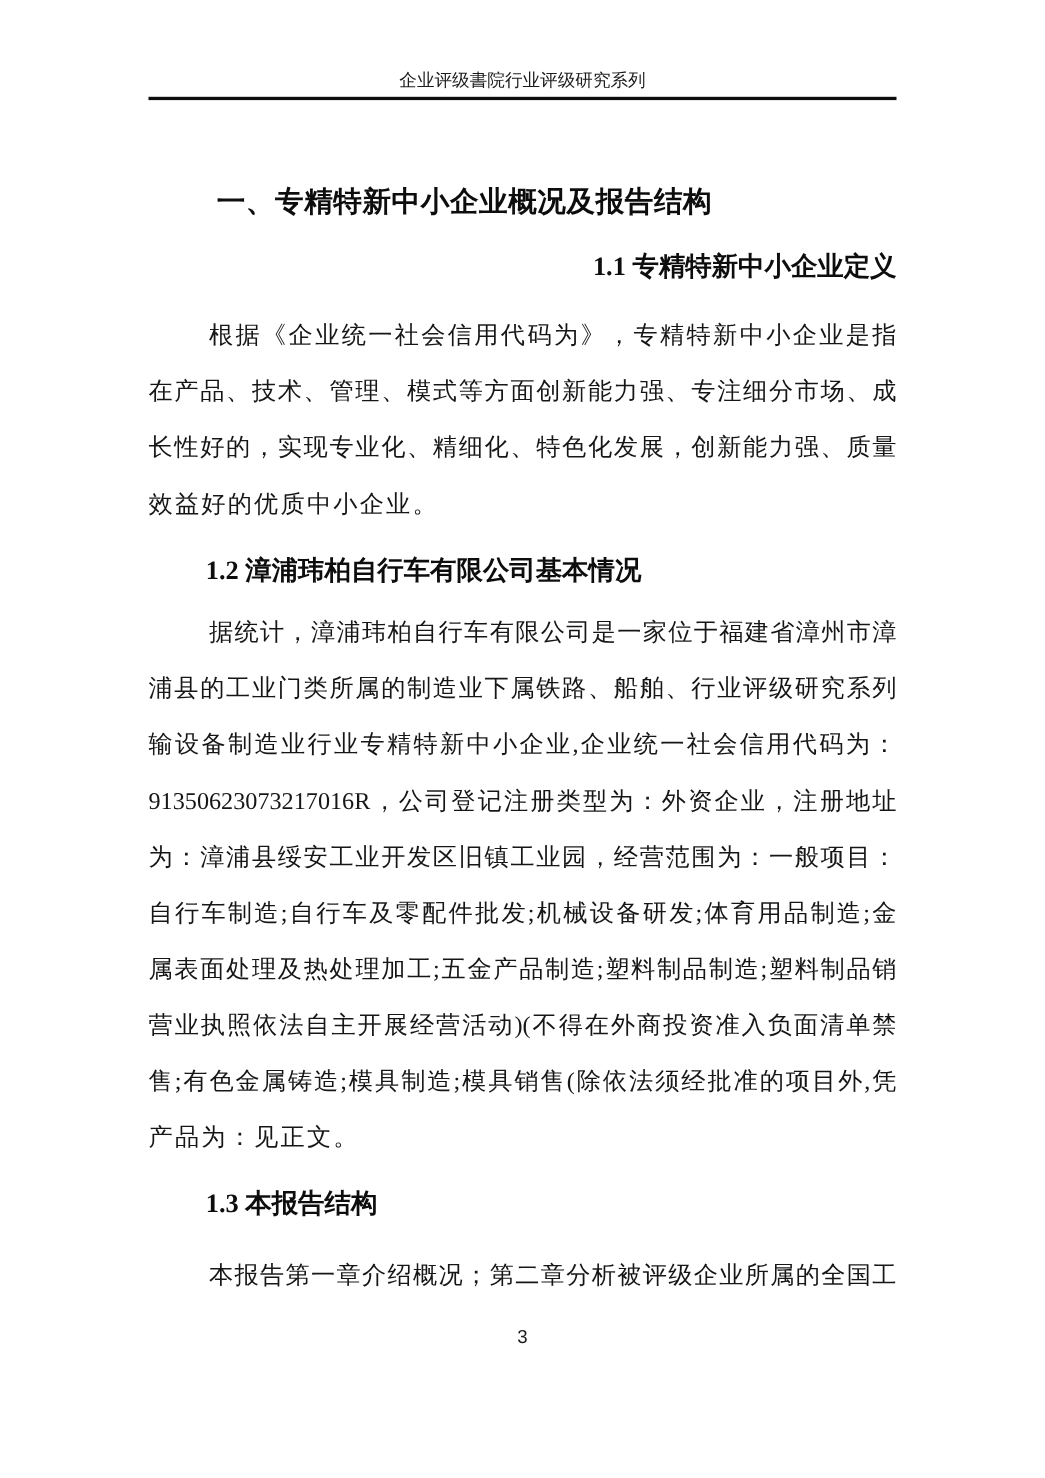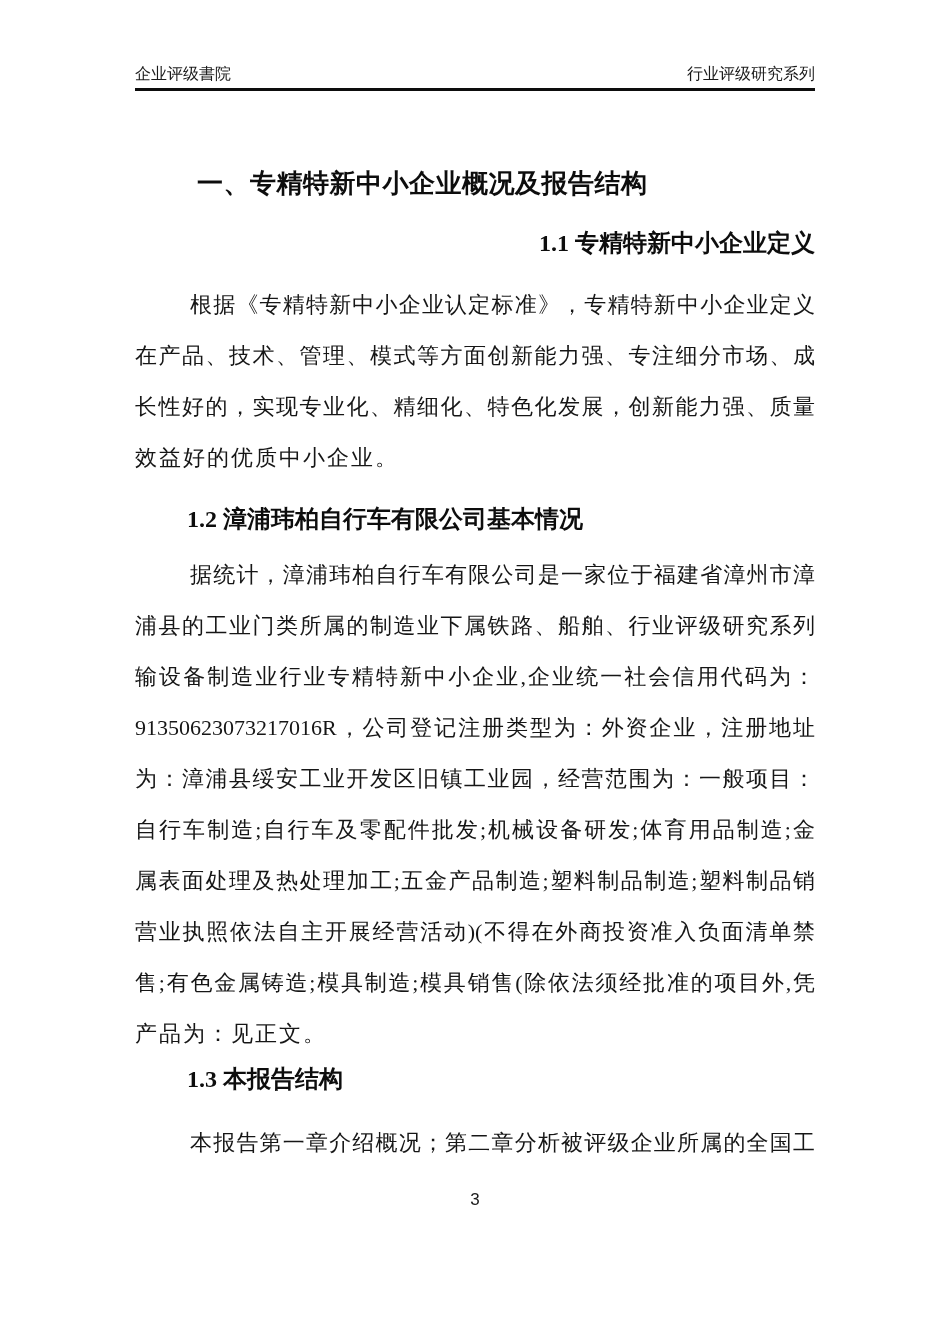--- a/index.html
+++ b/index.html
@@ -17,21 +17,21 @@
     overflow: hidden;
     box-sizing: border-box;
   }
   .content {
     width: 680px;
     margin: 0 auto;
   }
   
   .header {
     display: flex;
-    justify-content: space-between;
+    justify-content: center;
     align-items: flex-end;
     padding-top: 64px;
     padding-bottom: 4px;
     border-bottom: 3px solid #0d0d0d;
     font-family: "Liberation Sans", "DejaVu Sans", sans-serif;
     font-size: 16px;
     line-height: 20px;
     color: #1a1a1a;
   }
   
@@ -46,21 +46,21 @@
   }
   .section-heading {
     padding-left: 52px;
     font-size: 24px;
     line-height: 36px;
     font-weight: bold;
     color: #0d0d0d;
   }
   .section-heading.h11 { margin-top: 20px; text-align: right; }
   .section-heading.h12 { margin-top: 18px; }
-  .section-heading.h13 { margin-top: 2px; }
+  .section-heading.h13 { margin-top: 18px; }
   
   .para {
     font-size: 22px;
     line-height: 51px;
     text-align: justify;
     color: #161616;
   }
   .para.p1 { margin-top: 18px; }
   .para.p2 { margin-top: 12px; }
   .para.p3 { margin-top: 20px; }
@@ -92,21 +92,21 @@
     <div class="header">
       <span>企业评级書院</span>
       <span>行业评级研究系列</span>
     </div>
 
     <div class="chapter-title">一、专精特新中小企业概况及报告结构</div>
 
     <div class="section-heading h11">1.1 专精特新中小企业定义</div>
 
     <div class="para p1">
-      <div class="line first">根据《专精特新中小企业认定标准》，专精特新中小企业定义</div>
+      <div class="line first">根据《企业统一社会信用代码为》，专精特新中小企业是指</div>
       <div class="line">在产品、技术、管理、模式等方面创新能力强、专注细分市场、成</div>
       <div class="line">长性好的，实现专业化、精细化、特色化发展，创新能力强、质量</div>
       <div class="line no-stretch">效益好的优质中小企业。</div>
     </div>
 
     <div class="section-heading h12">1.2 漳浦玮柏自行车有限公司基本情况</div>
 
     <div class="para p2">
       <div class="line first">据统计，漳浦玮柏自行车有限公司是一家位于福建省漳州市漳</div>
       <div class="line">浦县的工业门类所属的制造业下属铁路、船舶、行业评级研究系列</div>

